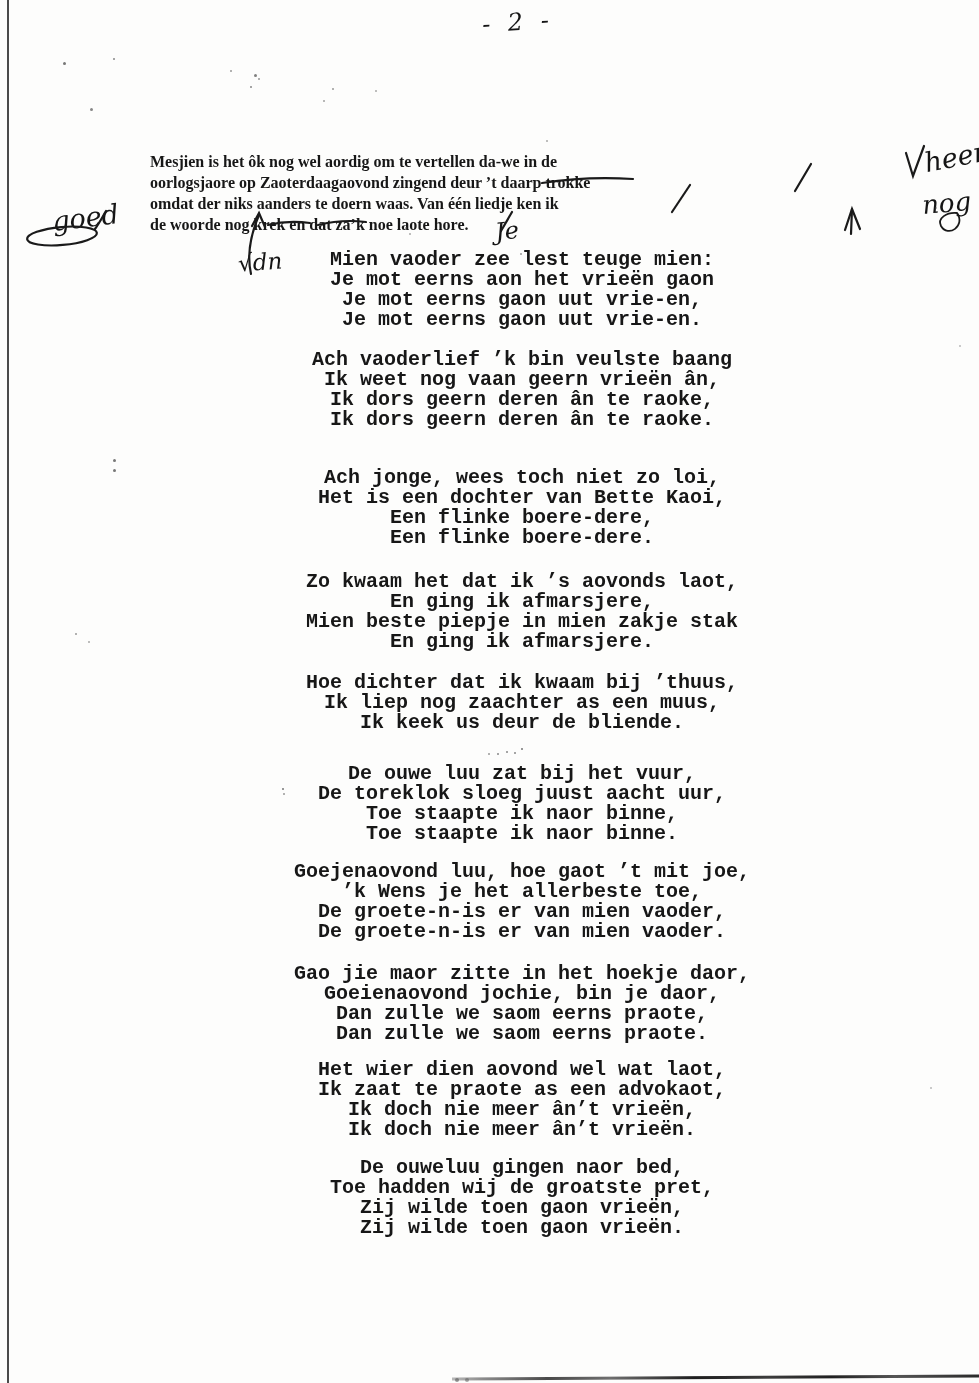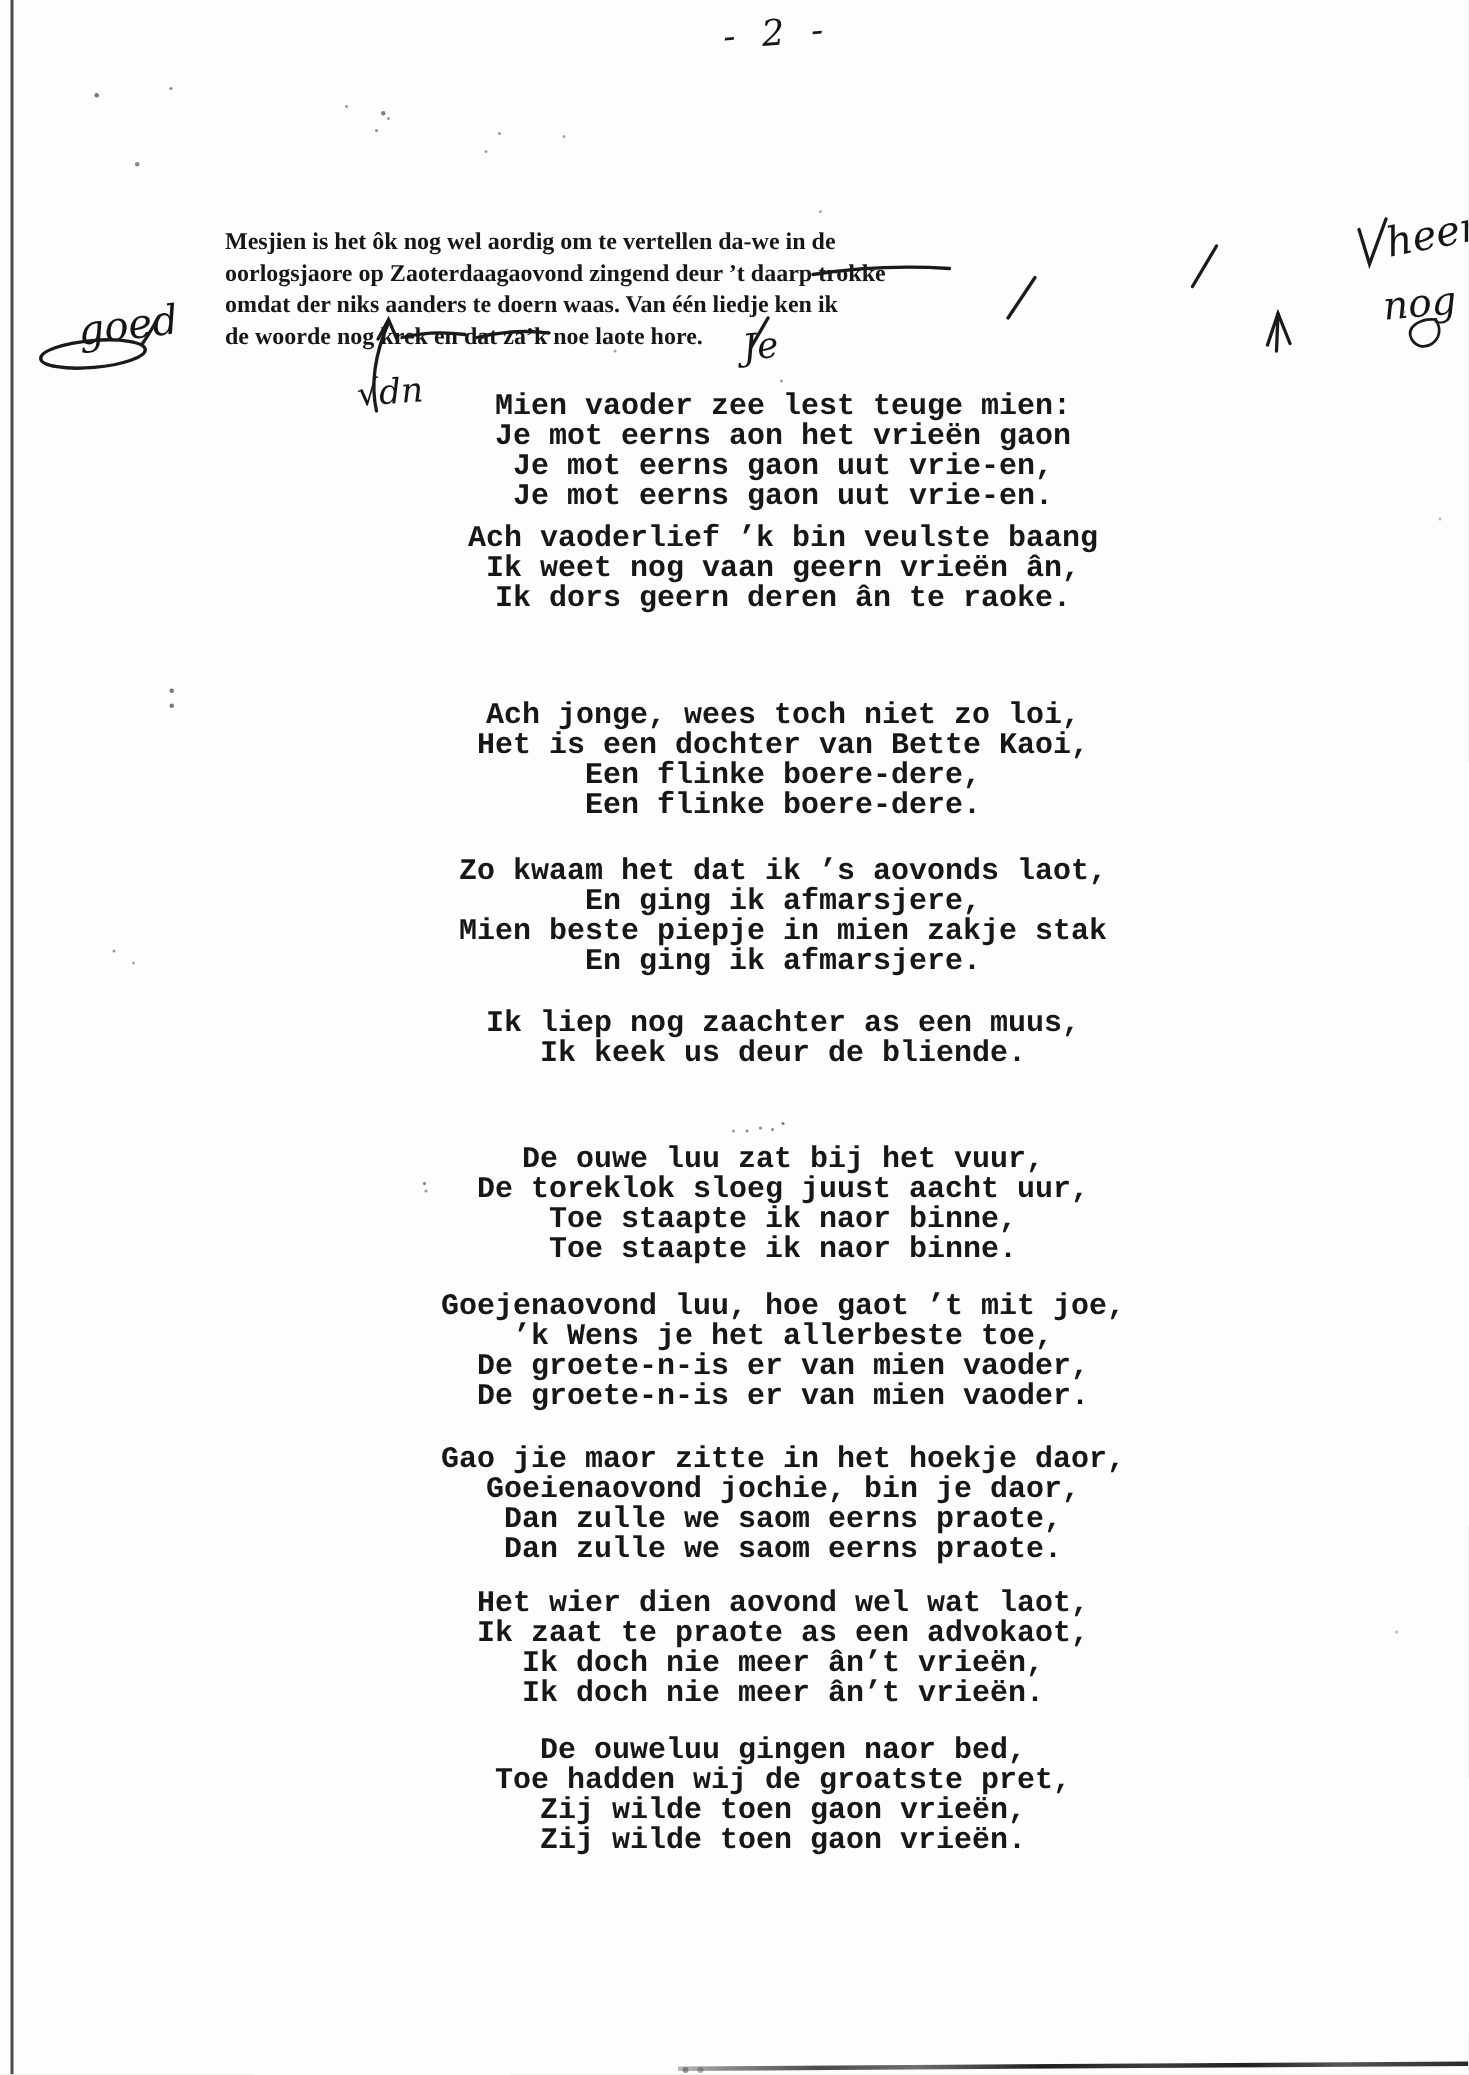--- a/index.html
+++ b/index.html
@@ -41,44 +41,46 @@
   <div class="hw hw-pageno">- 2 -</div>
 
   <div class="para typed">
     <div class="tline"><span>Mesjien is het ôk nog wel aordig om te vertellen da-we in de</span></div>
     <div class="tline"><span>oorlogsjaore op Zaoterdaagaovond </span><span>zingend</span><span> deur ’t daarp trokke</span></div>
     <div class="tline"><span>omdat der niks aanders te doern waas. Van één liedje ken ik</span></div>
     <div class="tline"><span>de woorde </span><span>nog</span><span> </span><span>krek</span><span> en dat za’k noe laote hore.</span></div>
   </div>
 
   <div id="stanzas">
-      <div class="stanza" style="top: 250px; margin-top: 12px;">
+      <div class="stanza" style="top: 250px;">
         <div class="sline">Mien vaoder zee lest teuge mien:</div>
         <div class="sline">Je mot eerns aon het vrieën gaon</div>
         <div class="sline">Je mot eerns gaon uut vrie-en,</div>
         <div class="sline">Je mot eerns gaon uut vrie-en.</div>
       </div>
       <div class="stanza" style="top: 350px;">
         <div class="sline">Ach vaoderlief ’k bin veulste baang</div>
         <div class="sline">Ik weet nog vaan geern vrieën ân,</div>
+        <div class="sline">Ik dors geern deren ân te raoke,</div>
         <div class="sline">Ik dors geern deren ân te raoke.</div>
       </div>
       <div class="stanza" style="top: 468px;">
         <div class="sline">Ach jonge, wees toch niet zo loi,</div>
         <div class="sline">Het is een dochter van Bette Kaoi,</div>
         <div class="sline">Een flinke boere-dere,</div>
         <div class="sline">Een flinke boere-dere.</div>
       </div>
       <div class="stanza" style="top: 572px;">
         <div class="sline">Zo kwaam het dat ik ’s aovonds laot,</div>
         <div class="sline">En ging ik afmarsjere,</div>
         <div class="sline">Mien beste piepje in mien zakje stak</div>
         <div class="sline">En ging ik afmarsjere.</div>
       </div>
       <div class="stanza" style="top: 673px;">
+        <div class="sline">Hoe dichter dat ik kwaam bij ’thuus,</div>
         <div class="sline">Ik liep nog zaachter as een muus,</div>
         <div class="sline">Ik keek us deur de bliende.</div>
       </div>
       <div class="stanza" style="top: 764px;">
         <div class="sline">De ouwe luu zat bij het vuur,</div>
         <div class="sline">De toreklok sloeg juust aacht uur,</div>
         <div class="sline">Toe staapte ik naor binne,</div>
         <div class="sline">Toe staapte ik naor binne.</div>
       </div>
       <div class="stanza" style="top: 862px;">

